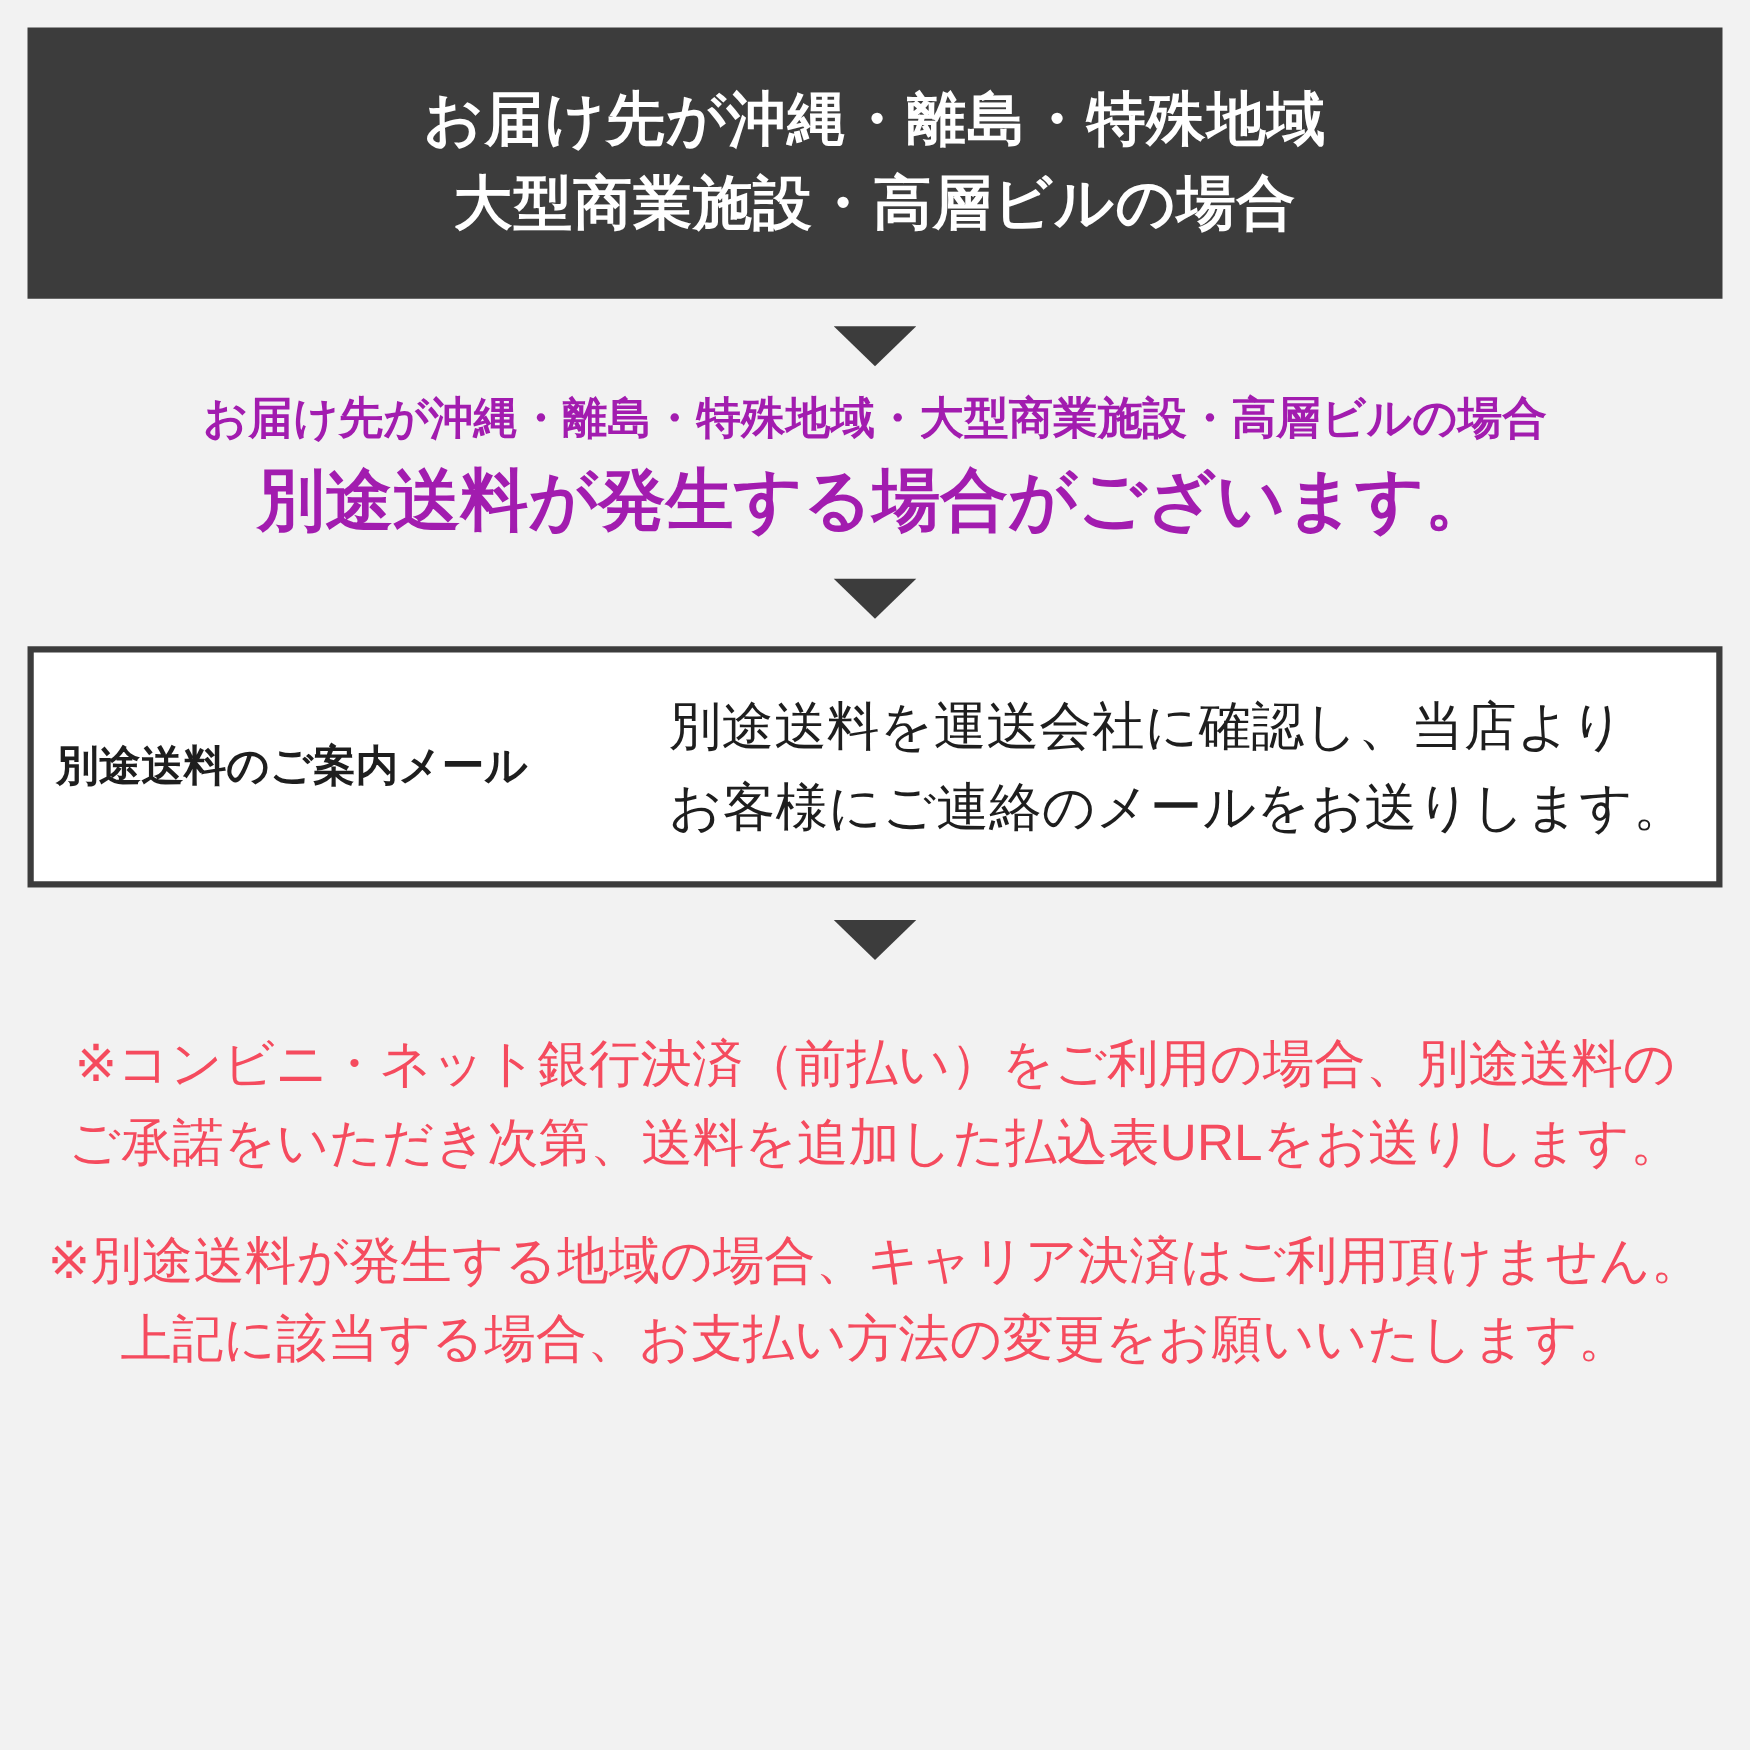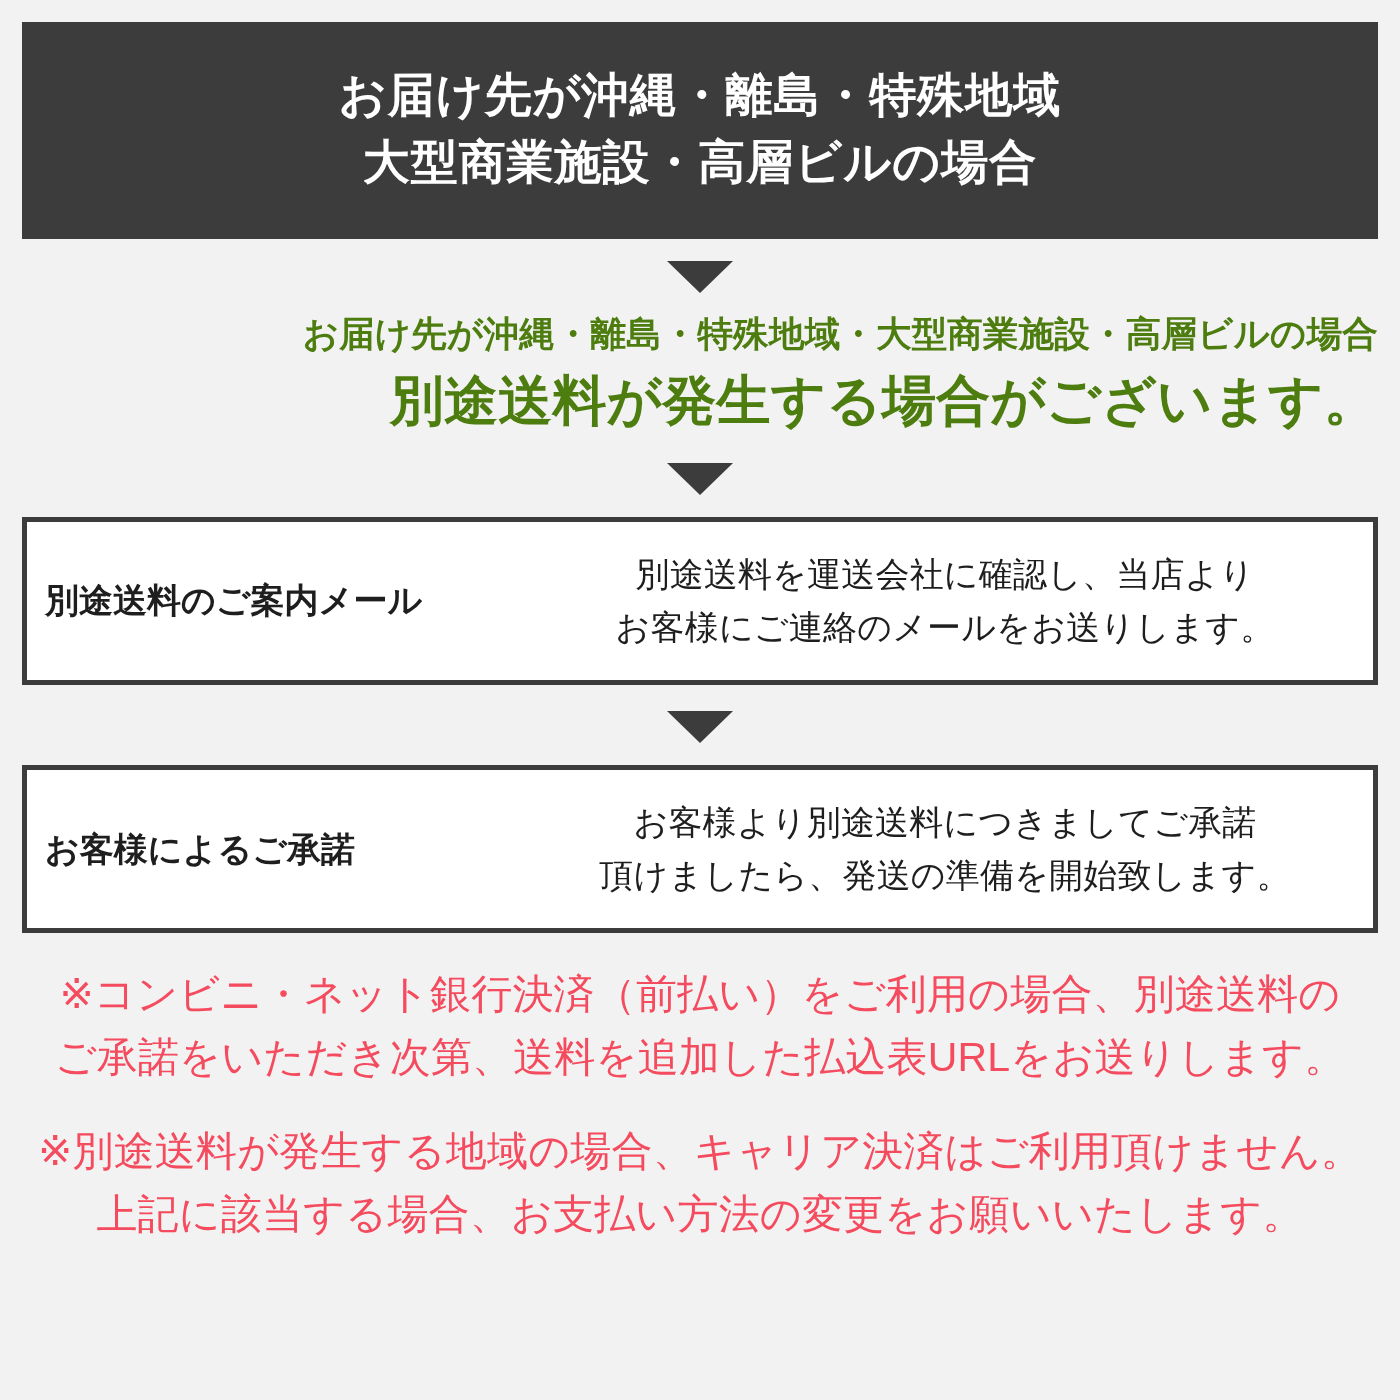--- a/index.html
+++ b/index.html
@@ -50,22 +50,22 @@
     border-left: 33px solid transparent;
     border-right: 33px solid transparent;
     border-top: 32px solid #3c3c3c;
     margin: 22px 0 18px 0;
   }
   .arrow.gap-lg { margin: 26px 0 22px 0; }
 
   
   .red-block {
     width: 1356px;
-    text-align: right;
-    color: #4d7c0f;
+    text-align: center;
+    color: #a21caf;
   }
   .red-small {
     font-size: 35.5px;
     font-weight: bold;
     line-height: 1.3;
     letter-spacing: 0.005em;
     white-space: nowrap;
   }
   .red-large {
     font-size: 54px;
@@ -90,25 +90,24 @@
     flex: 0 0 490px;
     text-align: left;
     font-size: 34px;
     font-weight: bold;
     line-height: 1.3;
     color: #1e1e1e;
     white-space: nowrap;
   }
   .step-desc {
     flex: 1 1 auto;
-    font-size: 34px;
+    font-size: 42px;
     line-height: 1.56;
     color: #1e1e1e;
     letter-spacing: 0.005em;
-    text-align: center;
   }
   .step-desc div { white-space: nowrap; }
 
   
   .notes {
     width: 1356px;
     margin-top: 30px;
     text-align: center;
     color: #f54b5e;
   }
@@ -142,27 +141,20 @@
   <div class="step-box">
     <div class="step-title">別途送料のご案内メール</div>
     <div class="step-desc">
       <div>別途送料を運送会社に確認し、当店より</div>
       <div>お客様にご連絡のメールをお送りします。</div>
     </div>
   </div>
 
   <div class="arrow gap-lg"></div>
 
-  <div class="step-box">
-    <div class="step-title">お客様によるご承諾</div>
-    <div class="step-desc">
-      <div>お客様より別途送料につきましてご承諾</div>
-      <div>頂けましたら、発送の準備を開始致します。</div>
-    </div>
-  </div>
 
   <div class="notes">
     <div class="note">
       <div>※コンビニ・ネット銀行決済（前払い）をご利用の場合、別途送料の</div>
       <div>ご承諾をいただき次第、送料を追加した払込表URLをお送りします。</div>
     </div>
     <div class="note">
       <div>※別途送料が発生する地域の場合、キャリア決済はご利用頂けません。</div>
       <div>上記に該当する場合、お支払い方法の変更をお願いいたします。</div>
     </div>

